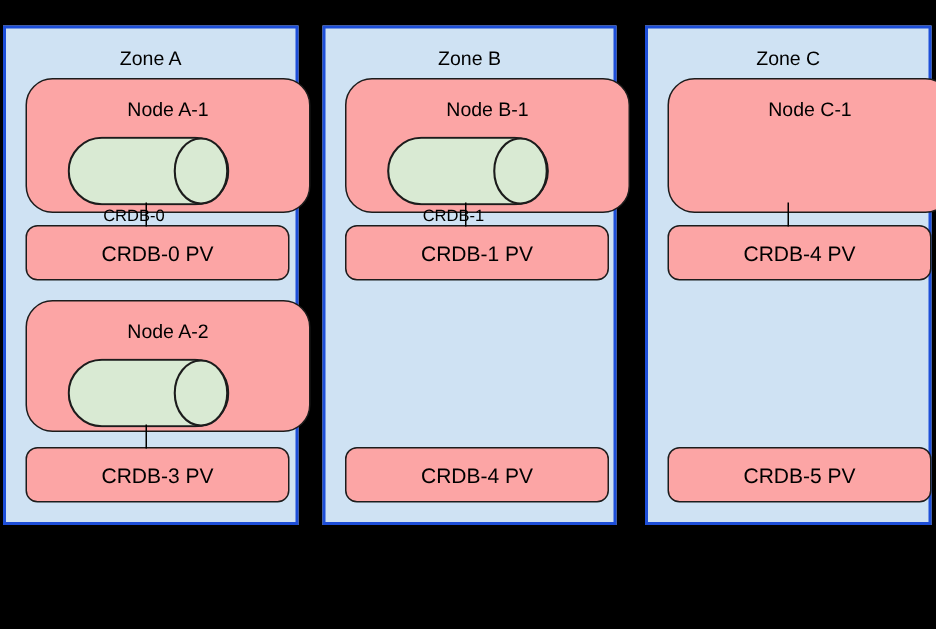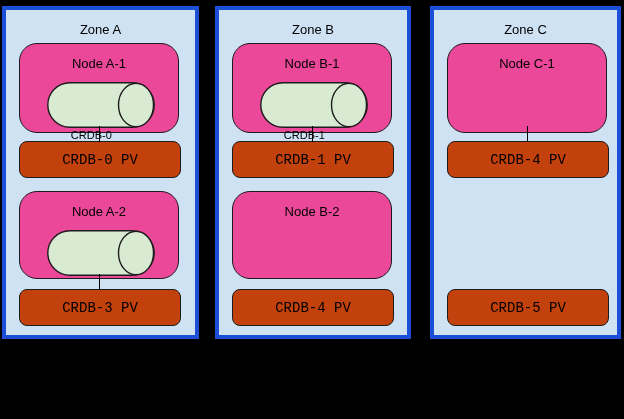--- a/index.html
+++ b/index.html
@@ -5,32 +5,32 @@
   html, body { margin:0; padding:0; }
   body {
     width:624px; height:419px;
     background:#000000;
     font-family:"Liberation Sans", sans-serif;
     color:#000000;
     position:relative;
     overflow:hidden;
   }
   .zone {
-    position:absolute; top:6px; height:333px;
+    position:absolute; top:17px; height:333px;
     background:#cfe2f3;
-    border:4px solid #1d4ed8;
+    border:2px solid #1d4ed8;
     box-sizing:border-box;
   }
   .zone-label {
     position:absolute; top:13px; left:0; right:0;
     text-align:center; font-size:13px; line-height:14px;
   }
   .node {
-    position:absolute; left:13px; width:160px;
-    background:#ec4899;
+    position:absolute; left:13px; width:190px;
+    background:#fca5a5;
     border:1.3px solid #1c1c1c;
     border-radius:18px;
     box-sizing:border-box;
   }
   .node-r1 { top:33px; height:90px; }
   .node-r2 { top:181px; height:88px; }
   .node-label {
     position:absolute; top:12px; left:0; right:0;
     text-align:center; font-size:13px; line-height:15px;
   }
@@ -46,28 +46,27 @@
     margin-top:30px;
   }
   .connector {
     position:absolute; left:93px; width:0;
     border-left:1.5px solid #000000;
     z-index:3;
   }
   .connector-r1 { top:116px; height:16px; }
   .connector-r2 { top:264px; height:16px; }
   .pv {
-    position:absolute; left:13px; width:162px; height:37px;
-    background:#c2410c;
+    position:absolute; left:13px; width:176px; height:37px;
+    background:#fca5a5;
     border:1.3px solid #1c1c1c;
     border-radius:8px;
     box-sizing:border-box;
     display:flex; align-items:center; justify-content:center;
     font-size:14px;
-    font-family:Liberation Mono, monospace;
   }
   .pv-r1 { top:131px; }
   .pv-r2 { top:279px; }
 </style>
 </head>
 <body>
 
 <div class="zone" style="left:2px; width:197px;">
   <div class="zone-label">Zone A</div>
 
@@ -106,23 +105,20 @@
       <svg width="108" height="46" viewBox="0 0 108 46">
         <rect x="0.8" y="0.8" width="106.4" height="44.4" rx="22.2" ry="22.2" fill="#d9ead3" stroke="#1c1c1c" stroke-width="1.4"></rect>
         <ellipse cx="89" cy="23" rx="17.5" ry="21.7" fill="#d9ead3" stroke="#1c1c1c" stroke-width="1.4"></ellipse>
       </svg>
       <div class="cylinder-label">CRDB-1</div>
     </div>
   </div>
   <div class="connector connector-r1"></div>
   <div class="pv pv-r1">CRDB-1 PV</div>
 
-  <div class="node node-r2">
-    <div class="node-label">Node B-2</div>
-  </div>
   <div class="pv pv-r2">CRDB-4 PV</div>
 </div>
 
 <div class="zone" style="left:430px; width:191px;">
   <div class="zone-label">Zone C</div>
 
   <div class="node node-r1">
     <div class="node-label">Node C-1</div>
   </div>
   <div class="connector connector-r1"></div>

